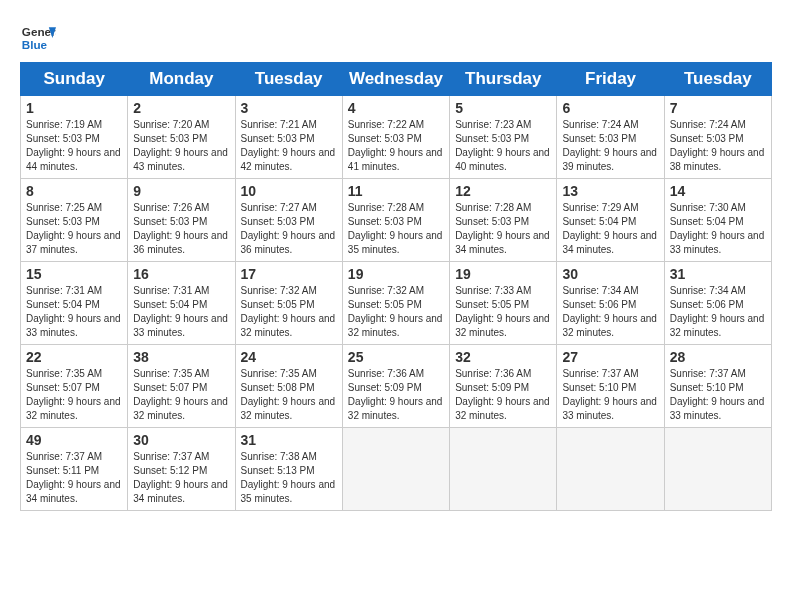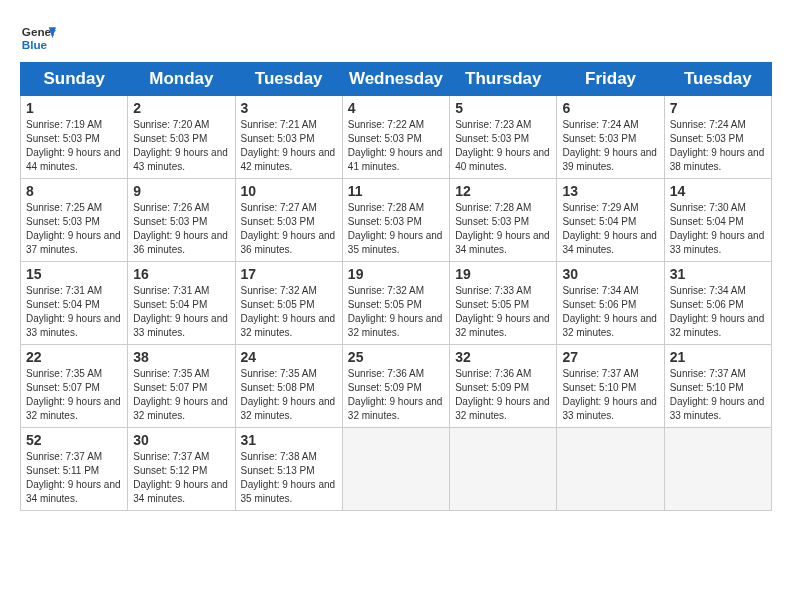--- a/index.html
+++ b/index.html
@@ -132,24 +132,24 @@
         <td><span class="day-num">30</span><span class="day-detail">Sunrise: 7:34 AM<br>Sunset: 5:06 PM<br>Daylight: 9 hours and 32 minutes.</span></td>
         <td><span class="day-num">31</span><span class="day-detail">Sunrise: 7:34 AM<br>Sunset: 5:06 PM<br>Daylight: 9 hours and 32 minutes.</span></td>
       </tr>
       <tr>
         <td><span class="day-num">22</span><span class="day-detail">Sunrise: 7:35 AM<br>Sunset: 5:07 PM<br>Daylight: 9 hours and 32 minutes.</span></td>
         <td><span class="day-num">38</span><span class="day-detail">Sunrise: 7:35 AM<br>Sunset: 5:07 PM<br>Daylight: 9 hours and 32 minutes.</span></td>
         <td><span class="day-num">24</span><span class="day-detail">Sunrise: 7:35 AM<br>Sunset: 5:08 PM<br>Daylight: 9 hours and 32 minutes.</span></td>
         <td><span class="day-num">25</span><span class="day-detail">Sunrise: 7:36 AM<br>Sunset: 5:09 PM<br>Daylight: 9 hours and 32 minutes.</span></td>
         <td><span class="day-num">32</span><span class="day-detail">Sunrise: 7:36 AM<br>Sunset: 5:09 PM<br>Daylight: 9 hours and 32 minutes.</span></td>
         <td><span class="day-num">27</span><span class="day-detail">Sunrise: 7:37 AM<br>Sunset: 5:10 PM<br>Daylight: 9 hours and 33 minutes.</span></td>
-        <td><span class="day-num">21</span><span class="day-detail">Sunrise: 7:37 AM<br>Sunset: 5:10 PM<br>Daylight: 9 hours and 33 minutes.</span></td>
+        <td><span class="day-num">28</span><span class="day-detail">Sunrise: 7:37 AM<br>Sunset: 5:10 PM<br>Daylight: 9 hours and 33 minutes.</span></td>
       </tr>
       <tr>
-        <td><span class="day-num">52</span><span class="day-detail">Sunrise: 7:37 AM<br>Sunset: 5:11 PM<br>Daylight: 9 hours and 34 minutes.</span></td>
+        <td><span class="day-num">49</span><span class="day-detail">Sunrise: 7:37 AM<br>Sunset: 5:11 PM<br>Daylight: 9 hours and 34 minutes.</span></td>
         <td><span class="day-num">30</span><span class="day-detail">Sunrise: 7:37 AM<br>Sunset: 5:12 PM<br>Daylight: 9 hours and 34 minutes.</span></td>
         <td><span class="day-num">31</span><span class="day-detail">Sunrise: 7:38 AM<br>Sunset: 5:13 PM<br>Daylight: 9 hours and 35 minutes.</span></td>
         <td class="empty"></td>
         <td class="empty"></td>
         <td class="empty"></td>
         <td class="empty"></td>
       </tr>
     </tbody>
 </table>
 

